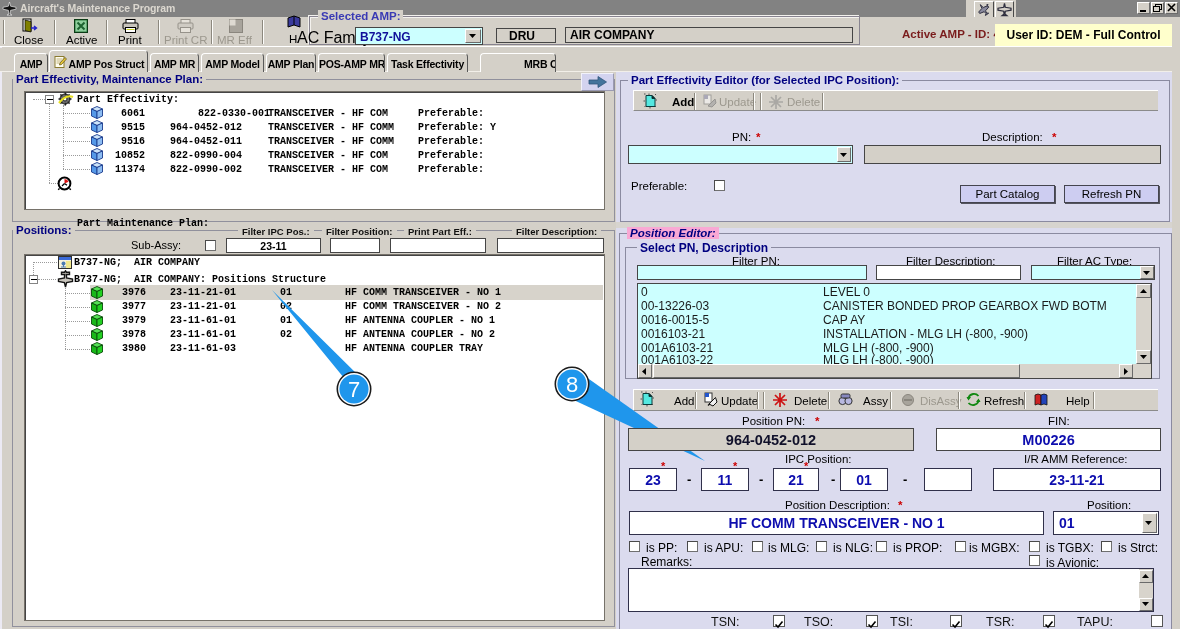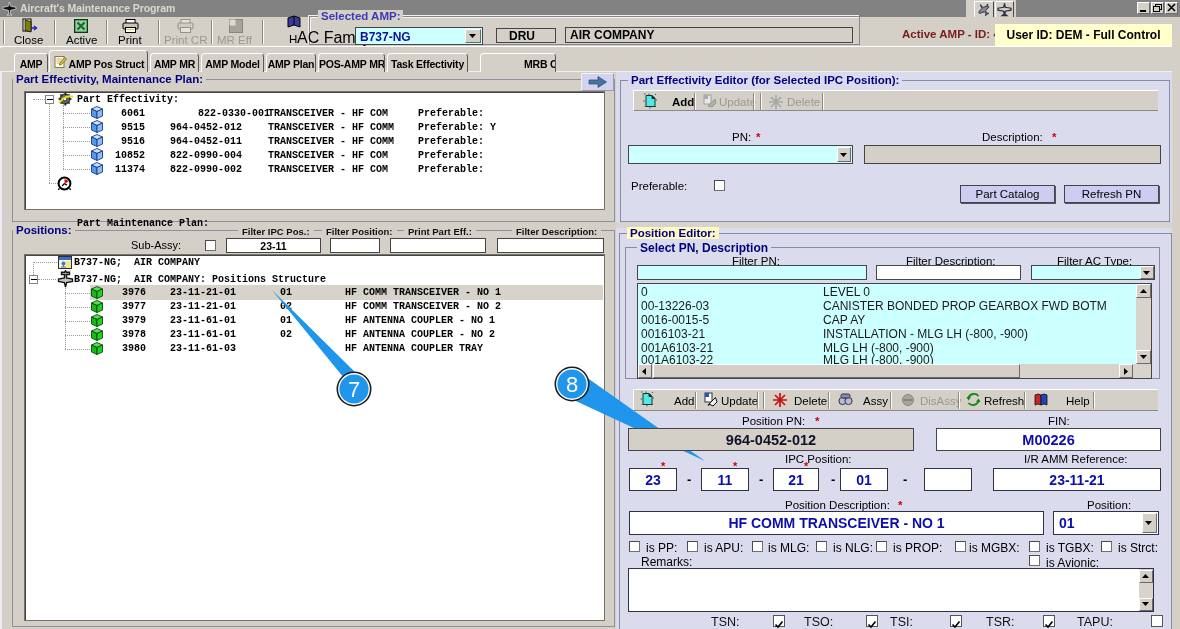--- a/index.html
+++ b/index.html
@@ -346,21 +346,21 @@
 <div class="abs" style="left:631px;top:180px;font-size:11.5px;">Preferable:</div>
 <div class="cb" style="left:714px;top:180px;"></div>
 <div class="abs" style="left:960px;top:185px;width:95px;height:18px;background:#cdcdf1;border:1px solid #44444e;box-shadow:1px 1px 0 #55555f;"></div>
 <div class="abs" style="left:960px;top:188px;width:95px;font-size:11.5px;text-align:center;">Part Catalog</div>
 <div class="abs" style="left:1064px;top:185px;width:95px;height:18px;background:#cdcdf1;border:1px solid #44444e;box-shadow:1px 1px 0 #55555f;"></div>
 <div class="abs" style="left:1064px;top:188px;width:95px;font-size:11.5px;text-align:center;">Refresh PN</div>
 
 <div class="abs" style="left:616px;top:222px;width:556px;height:6px;background:#d7d4cf;"></div>
 
 <div class="gb" style="left:619px;top:233px;width:553px;height:400px;border-color:#8a8aa0;"></div>
-<div class="gblabel" style="left:627px;top:227px;background:#fef9c3;">Position Editor:</div>
+<div class="gblabel" style="left:627px;top:227px;background:#f9a8d4;font-style:italic;">Position Editor:</div>
 <div class="gb" style="left:625px;top:247px;width:535px;height:132px;border-color:#8a8aa0;"></div>
 <div class="gblabel" style="left:637px;top:241px;background:#dbdbee;font-size:12px;color:#000080;">Select PN, Description</div>
 <div class="abs" style="left:732px;top:255px;font-size:11.5px;">Filter PN:</div>
 <div class="abs" style="left:906px;top:255px;font-size:11.5px;">Filter Description:</div>
 <div class="abs" style="left:1057px;top:255px;font-size:11.5px;">Filter AC Type:</div>
 <div class="abs" style="left:637px;top:265px;width:230px;height:15px;background:#ccffff;border:1px solid #454545;"></div>
 <div class="abs field" style="left:876px;top:265px;width:145px;height:15px;"></div>
 <div class="abs" style="left:1031px;top:265px;width:124px;height:15px;background:#ccffff;border:1px solid #454545;"></div>
 <div class="abs raised" style="left:1140px;top:266px;width:14px;height:13px;background:#d4d0c8;"></div>
 <svg class="abs" style="left:1143px;top:271px" width="8" height="5">

